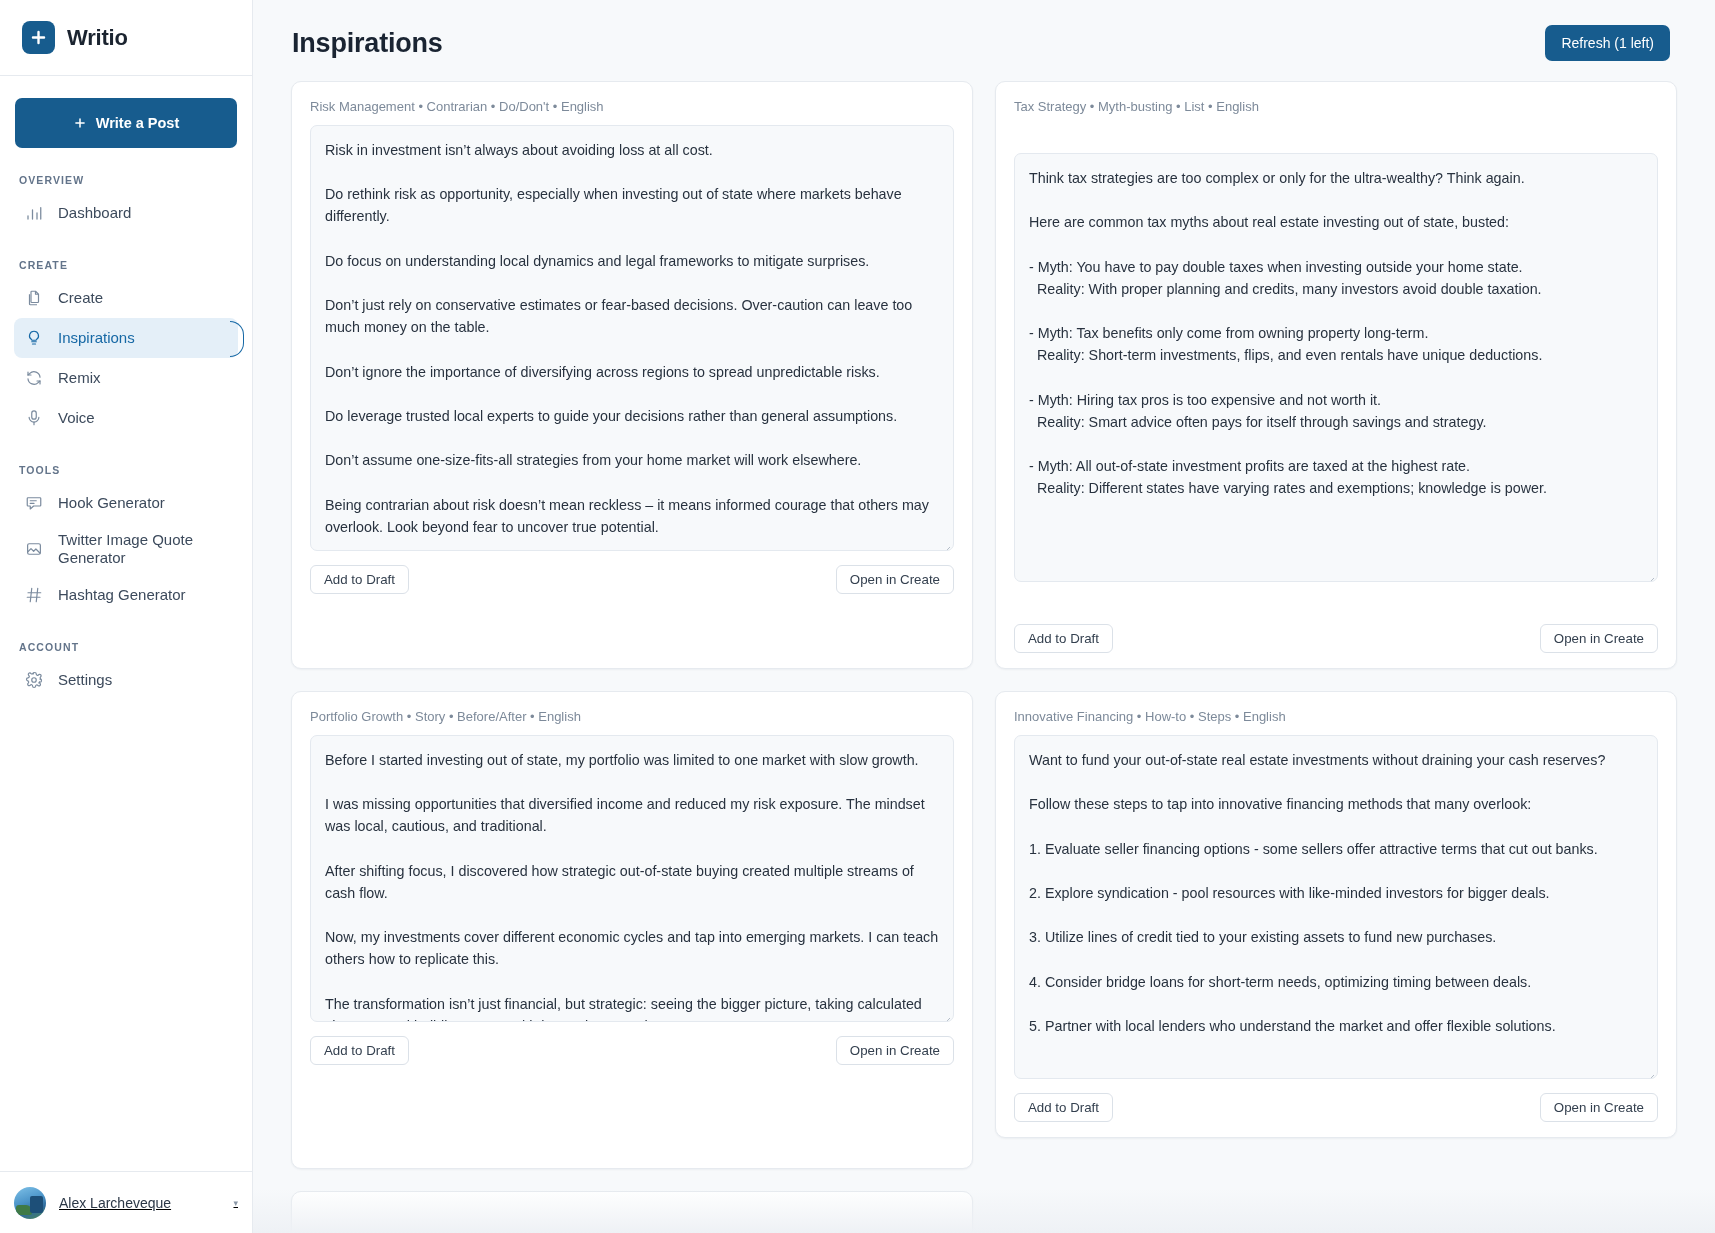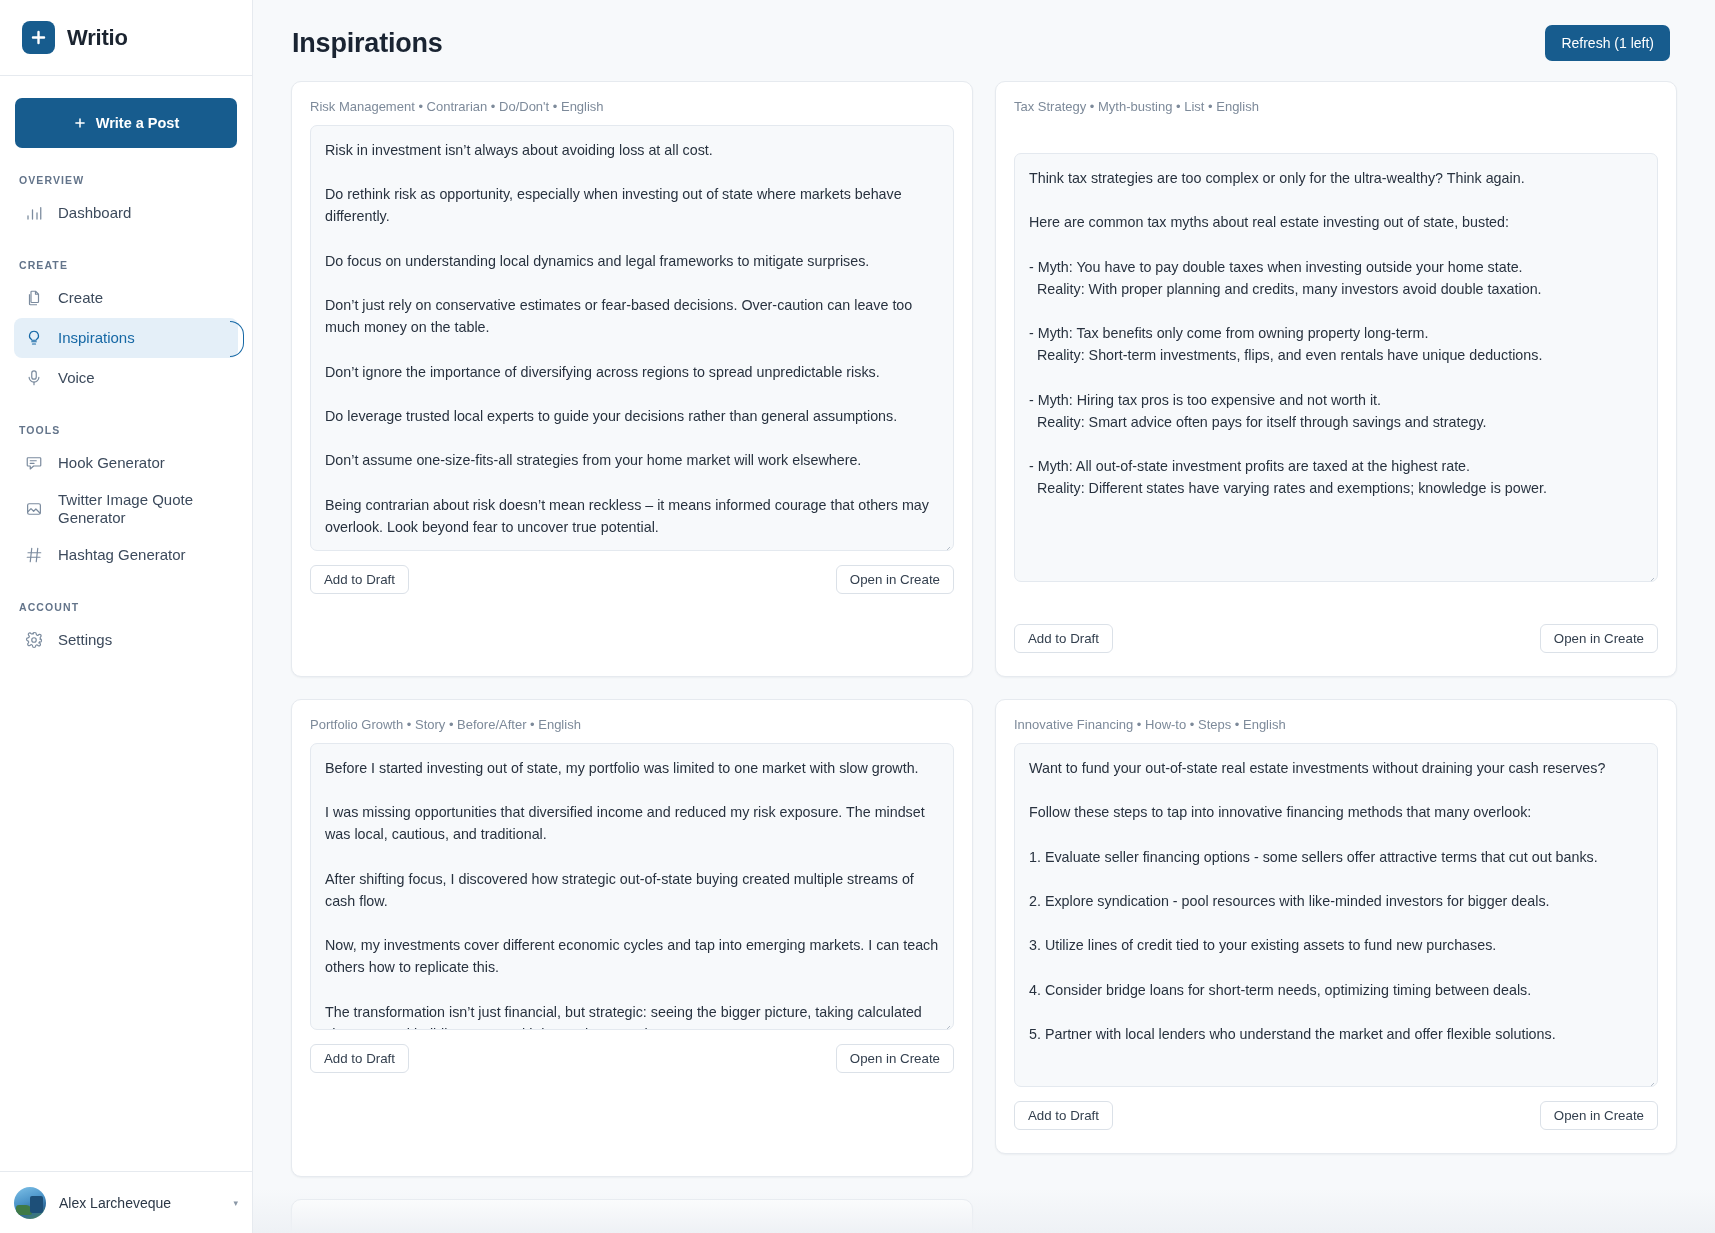--- a/index.html
+++ b/index.html
@@ -66,21 +66,21 @@
   .nav-item.active::after {
     content: ""; position: absolute; right: -6px; top: 3px;
     width: 13px; height: 34px;
     border: 1.6px solid #1668a5; border-left: none;
     border-radius: 0 17px 17px 0;
   }
   .nav-label { line-height: 1.18; }
 
   .sb-footer {
     flex: 0 0 62px; border-top: 1px solid #e6eaef;
-    display: flex; align-items: center; gap: 13px; padding: 0 14px;
+    display: flex; align-items: center; gap: 13px; padding: 0 14px; text-decoration: underline;
   }
   .avatar {
     width: 32px; height: 32px; border-radius: 50%;
     flex: 0 0 32px; overflow: hidden; position: relative;
     background: linear-gradient(160deg,#7fc2e8 0%,#4a93c8 45%,#2f6a9b 70%,#4f8a53 100%);
   }
   .avatar::before {
     content:""; position:absolute; left:2px; bottom:4px; width:16px; height:10px;
     background:#3f7a46; border-radius:3px 6px 2px 2px;
   }
@@ -107,21 +107,21 @@
     background: #175c8e; color: #fff; border: none;
     border-radius: 7px; height: 36px; padding: 0 16px;
     font-size: 14px; font-weight: 500; cursor: pointer;
     font-family: "Liberation Sans", sans-serif;
   }
 
   .grid { display: grid; grid-template-columns: 1fr 1fr; gap: 22px; }
   .card {
     background: #fff; border: 1px solid #e6eaef; border-radius: 10px;
     box-shadow: 0 1px 2px rgba(16,30,54,0.05);
-    padding: 17px 18px 23px 18px;
+    padding: 17px 18px 15px 18px;
     display: flex; flex-direction: column;
   }
   .card-meta { font-size: 13px; color: #7d8a9a; margin-bottom: 11px; }
   .card-text {
     background: #f7f9fb; border: 1px solid #e4e9ef; border-radius: 7px;
     padding: 13px 14px;
     font-size: 14.3px; line-height: 1.55; color: #28323f;
     white-space: pre-wrap; position: relative;
     font-family: "Liberation Sans", sans-serif;
     overflow: hidden;
@@ -212,20 +212,31 @@
           <svg width="18" height="18" viewBox="0 0 24 24" fill="none" stroke="currentColor" stroke-width="1.6" stroke-linecap="round">
               <path d="M9 17h6"></path>
               <path d="M10 20h4"></path>
               <path d="M12 3a6 6 0 0 0-3.6 10.8c.5.4.8.9.9 1.2h5.4c.1-.3.4-.8.9-1.2A6 6 0 0 0 12 3z"></path>
             </svg>
         </span>
         <span class="nav-label">Inspirations</span>
       </div>
       <div class="nav-item">
         <span class="ico">
+          <svg width="18" height="18" viewBox="0 0 24 24" fill="none" stroke="currentColor" stroke-width="1.6" stroke-linecap="round" stroke-linejoin="round">
+              <path d="M20 11a8 8 0 0 0-13.6-5.1L4 8"></path>
+              <path d="M4 4v4h4"></path>
+              <path d="M4 13a8 8 0 0 0 13.6 5.1L20 16"></path>
+              <path d="M20 20v-4h-4"></path>
+            </svg>
+        </span>
+        <span class="nav-label">Remix</span>
+      </div>
+      <div class="nav-item">
+        <span class="ico">
           <svg width="18" height="18" viewBox="0 0 24 24" fill="none" stroke="currentColor" stroke-width="1.6" stroke-linecap="round">
               <rect x="9" y="2.5" width="6" height="11" rx="3"></rect>
               <path d="M5.5 11a6.5 6.5 0 0 0 13 0"></path>
               <path d="M12 17.5V21"></path>
             </svg>
         </span>
         <span class="nav-label">Voice</span>
       </div>
 
       <div class="sec-label">TOOLS</div>

